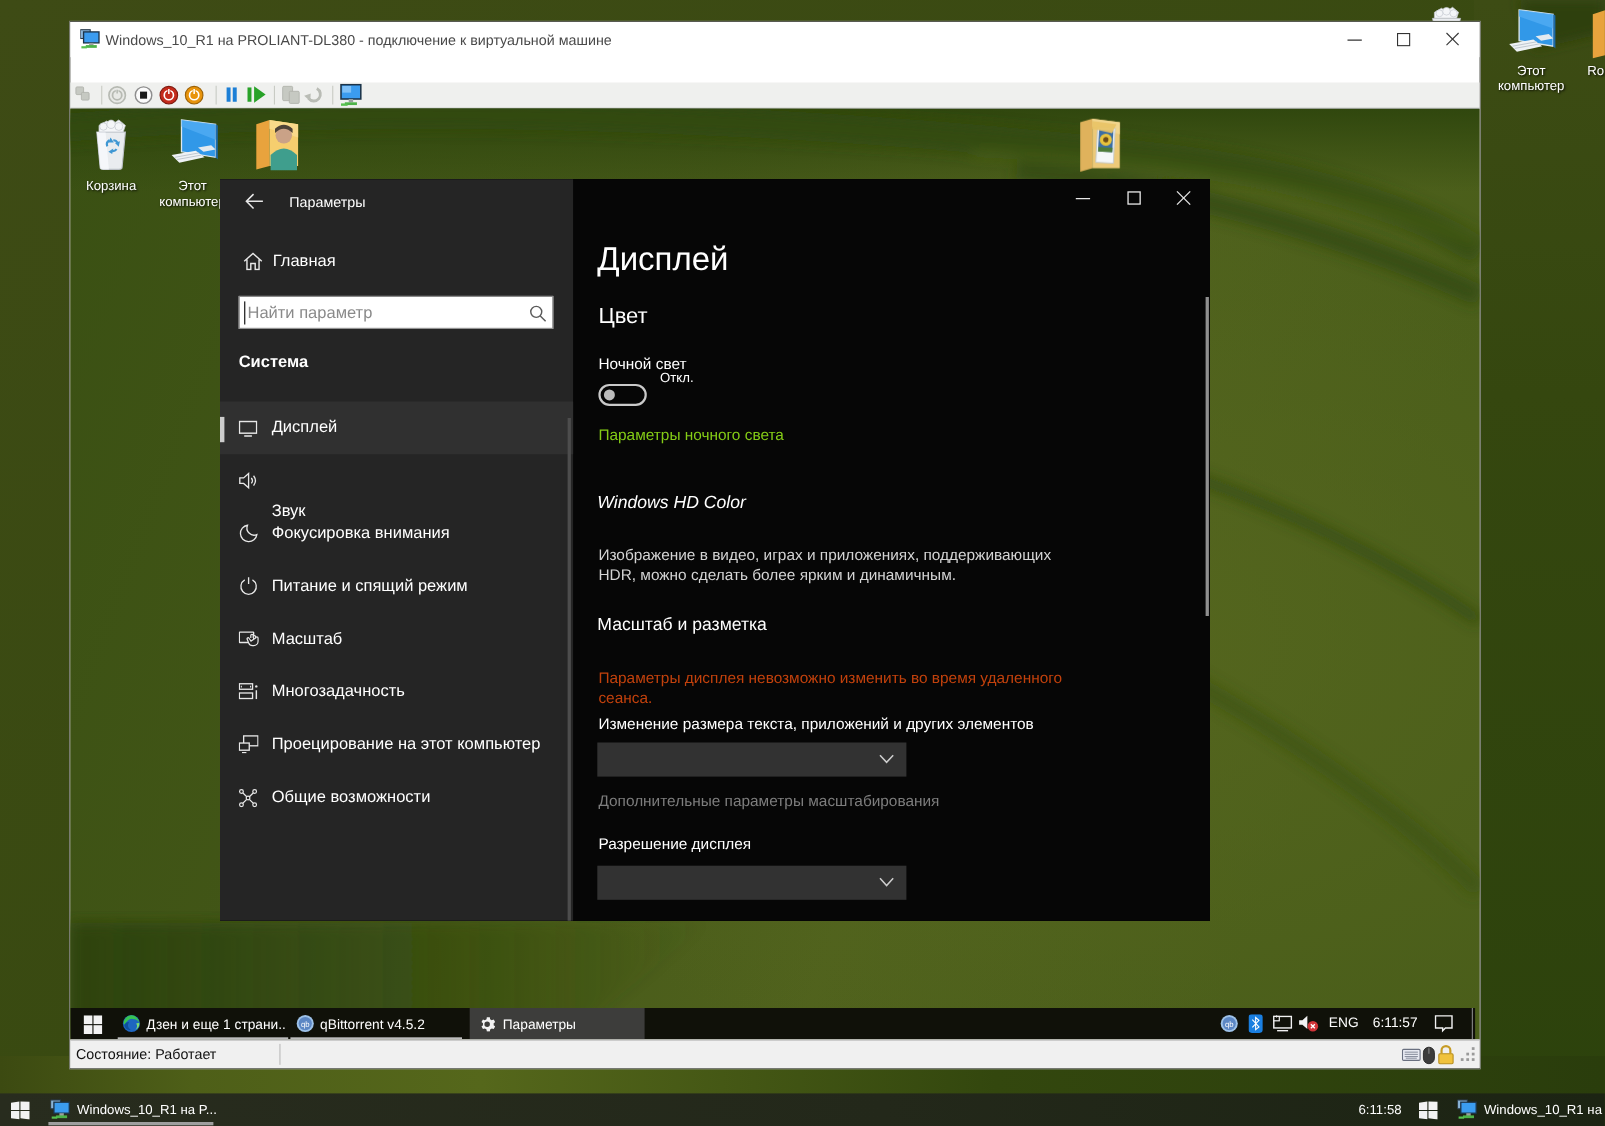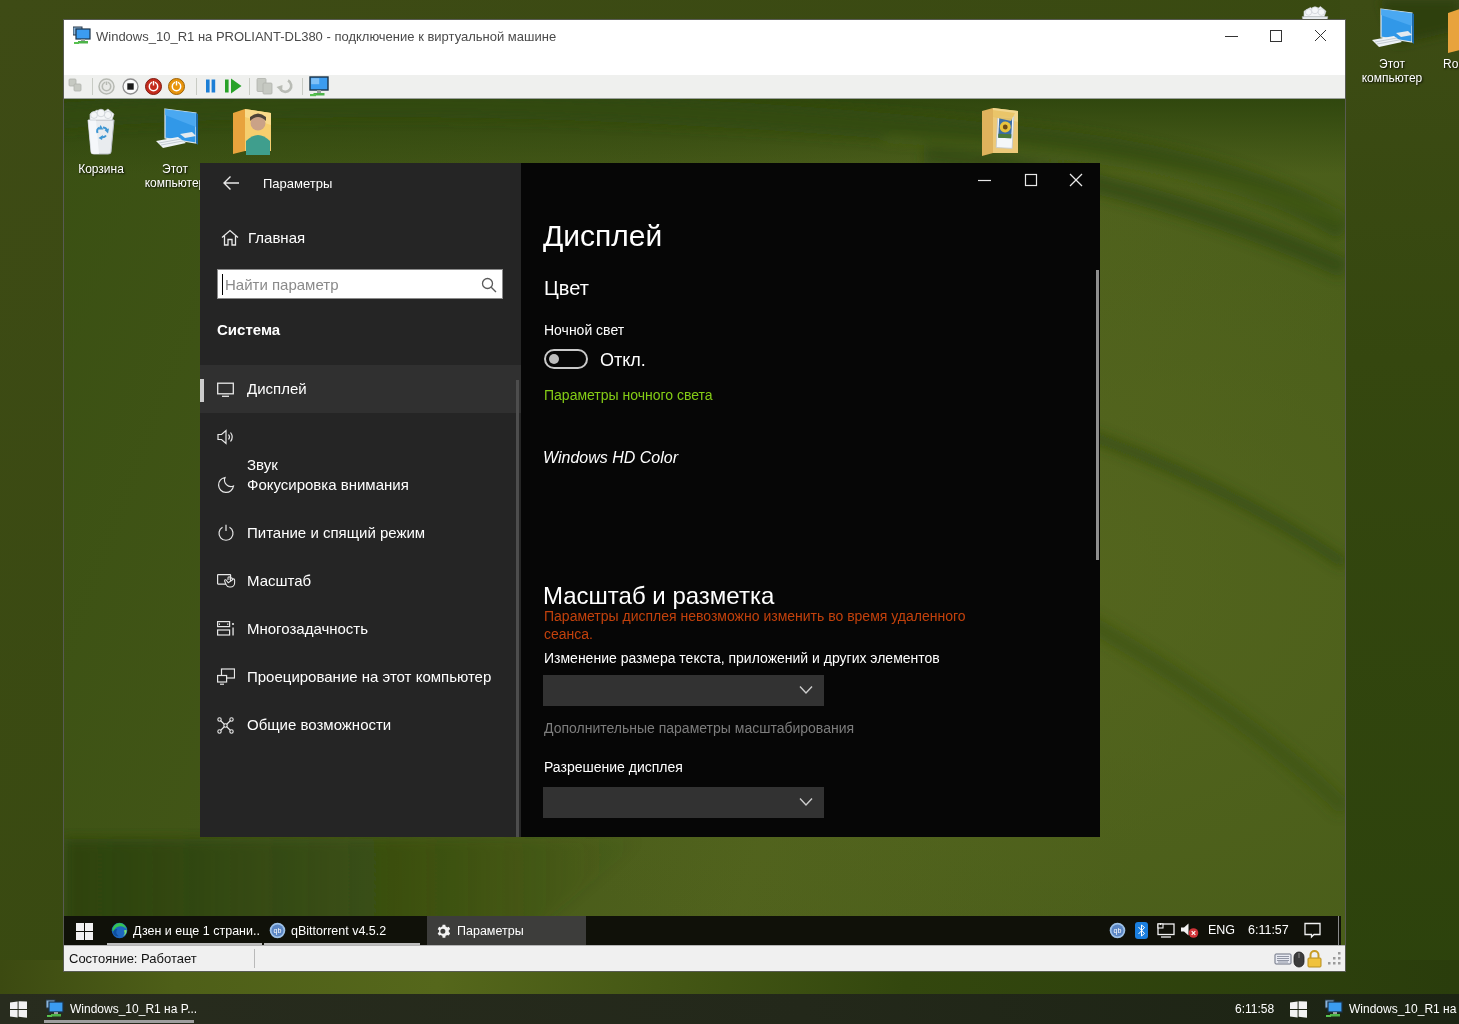--- a/index.html
+++ b/index.html
@@ -399,24 +399,25 @@
 
       <div class="abs" style="left:0px;top:216px;width:4px;height:23px;background:#cccccc;"></div>
       <div class="abs" style="left:316px;top:217px;width:3px;height:457px;background:#4d4d4d;"></div>
 
       <div class="abs" style="left:343px;top:56px;font-size:30px;font-weight:300;">Дисплей</div>
       <div class="abs" style="left:344px;top:114px;font-size:20px;font-weight:300;">Цвет</div>
       <div class="abs" style="left:344px;top:159px;font-size:14px;">Ночной свет</div>
       <div class="abs" style="left:344px;top:186px;width:44px;height:20px;border:2px solid #c9c9c9;border-radius:10px;">
         <div class="abs" style="left:3px;top:3px;width:10px;height:10px;border-radius:50%;background:#bcbcbc;"></div>
       </div>
-      <div class="abs" style="left:400px;top:187px;font-size:18px;">Откл.</div>
+      <div class="abs" style="left:400px;top:173px;font-size:12px;">Откл.</div>
       <div class="abs" style="left:344px;top:224px;font-size:14px;color:#84cc16;">Параметры ночного света</div>
       <div class="abs" style="left:343px;top:286px;font-size:16px;font-weight:300;font-style:italic;">Windows HD Color</div>
-      <div class="abs" style="left:343px;top:397px;font-size:24px;font-weight:300;margin-top:22px;">Масштаб и разметка</div>
+      <div class="abs" style="left:344px;top:333px;font-size:14px;color:#d4d4d4;line-height:17.5px;">Изображение в видео, играх и приложениях, поддерживающих<br>HDR, можно сделать более ярким и динамичным.</div>
+      <div class="abs" style="left:343px;top:397px;font-size:16px;font-weight:300;">Масштаб и разметка</div>
       <div class="abs" style="left:344px;top:445px;font-size:14px;color:#c2410c;line-height:17.5px;">Параметры дисплея невозможно изменить во время удаленного<br>сеанса.</div>
       <div class="abs" style="left:344px;top:487px;font-size:14px;">Изменение размера текста, приложений и других элементов</div>
       <div class="abs" style="left:343px;top:512px;width:281px;height:31px;background:#323232;">
         <svg class="abs" style="left:256px;top:10px" width="14" height="10" viewBox="0 0 14 10">
             <path d="M 1 1.5 L 7 8 L 13 1.5" fill="none" stroke="#cdcdcd" stroke-width="1.4"></path>
           </svg>
       </div>
       <div class="abs" style="left:344px;top:557px;font-size:14px;color:#7d7d7d;">Дополнительные параметры масштабирования</div>
       <div class="abs" style="left:344px;top:596px;font-size:14px;">Разрешение дисплея</div>
       <div class="abs" style="left:343px;top:624px;width:281px;height:31px;background:#323232;">

